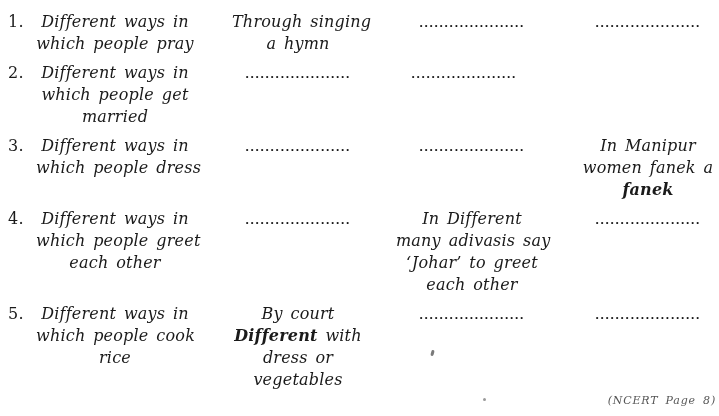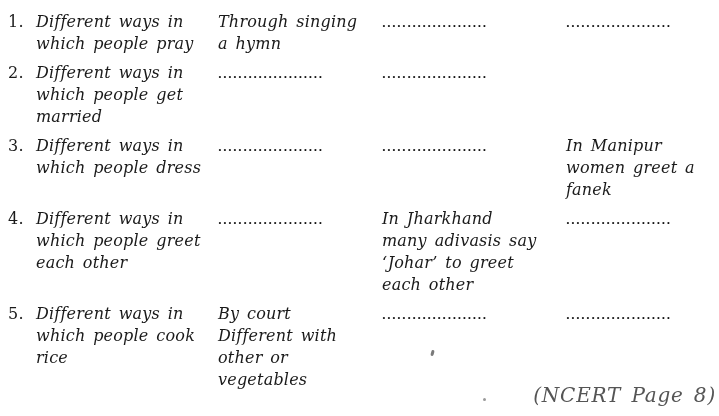--- a/index.html
+++ b/index.html
@@ -24,51 +24,51 @@
   .row {
     display: flex;
     align-items: flex-start;
     padding-left: 8px;
     margin-bottom: 7px;
   }
   .cell {
     font-style: italic;
     font-size: 16px;
     line-height: 22px;
-    text-align: left;
+    text-align: center;
     white-space: pre;
     word-spacing: 2.5px;
     letter-spacing: 0.2px;
   }
   .cell.num {
     font-style: normal;
     width: 28px;
     text-align: left;
     flex: none;
   }
   .col-a { width: 158px; flex: none; }
-  .col-b { width: 132px; margin-left: 24px; flex: none; }
+  .col-b { width: 132px; margin-left: 38px; flex: none; }
   .col-c { width: 152px; margin-left: 32px; flex: none; }
   .col-d { width: 136px; margin-left: 32px; flex: none; }
-  .bold { font-weight: 400; }
+  .bold { font-weight: 700; }
   .dots {
     display: inline-block;
     font-style: normal;
     font-weight: 700;
     font-size: 11px;
     line-height: 22px;
     letter-spacing: 1.2px;
     color: #111111;
   }
   .note {
     position: absolute;
     right: 3px;
     bottom: 9px;
     font-style: italic;
-    font-size: 20px;
+    font-size: 11px;
     color: #555555;
     letter-spacing: 0.8px;
     word-spacing: 3px;
     margin-left: 8px;
   }
   .speck {
     position: absolute;
     background: #888888;
   }
   .speck.comma {
@@ -111,43 +111,43 @@
         <div class="cell col-b"><span class="dots">.....................</span></div>
         <div class="cell col-d"><span class="dots">.....................</span></div>
       </div>
       <div class="row">
         <div class="cell num">3.</div>
         <div class="cell col-a"><span>Different ways in
 which people dress</span></div>
         <div class="cell col-b"><span class="dots">.....................</span></div>
         <div class="cell col-c"><span class="dots">.....................</span></div>
         <div class="cell col-d"><span>In Manipur
-women greet a
+women fanek a
 </span><span class="bold">fanek</span></div>
       </div>
       <div class="row">
         <div class="cell num">4.</div>
         <div class="cell col-a"><span>Different ways in
 which people greet
 each other</span></div>
         <div class="cell col-b"><span class="dots">.....................</span></div>
-        <div class="cell col-c"><span>In Jharkhand
+        <div class="cell col-c"><span>In Different
 many adivasis say
 ‘Johar’ to greet
 each other</span></div>
         <div class="cell col-d"><span class="dots">.....................</span></div>
       </div>
       <div class="row">
         <div class="cell num">5.</div>
         <div class="cell col-a"><span>Different ways in
 which people cook
 rice</span></div>
         <div class="cell col-b"><span>By court
 </span><span class="bold">Different</span><span> with
-other or
+dress or
 vegetables</span></div>
         <div class="cell col-c"><span class="dots">.....................</span></div>
         <div class="cell col-d"><span class="dots">.....................</span></div>
       </div>
     </div>
   <div class="note">(NCERT Page 8)</div>
   <div class="speck comma"></div>
   <div class="speck dot"></div>
 </div>
 

